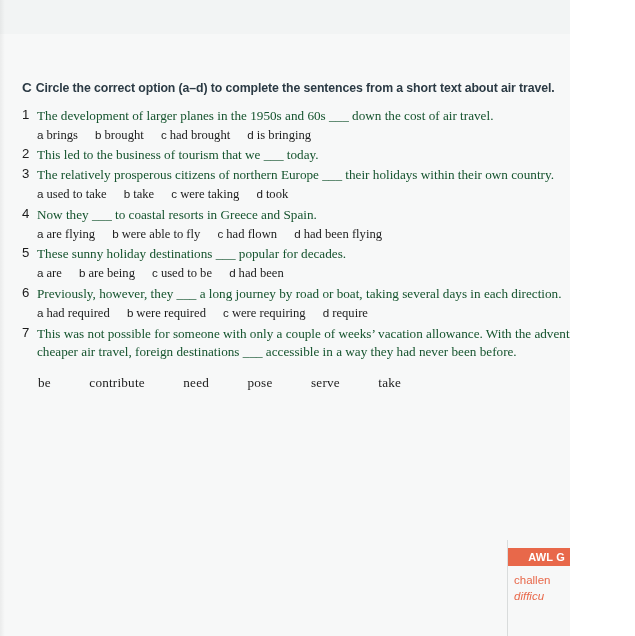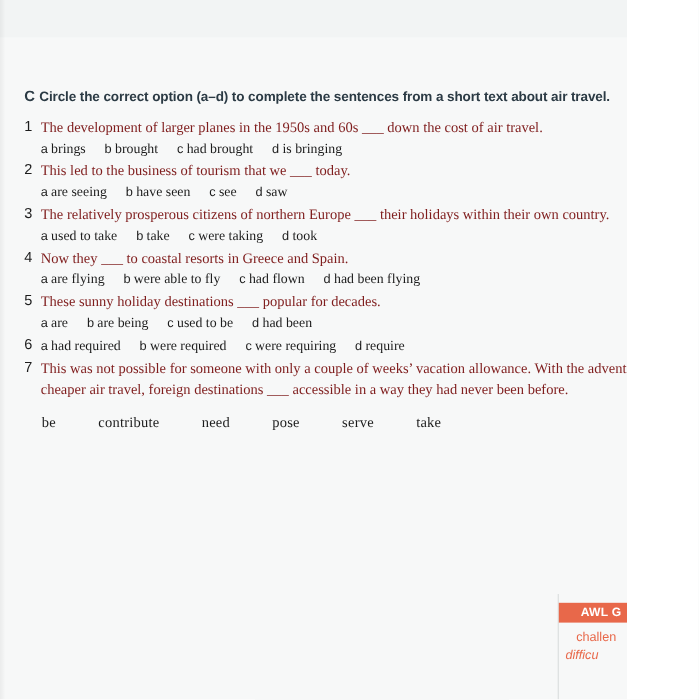--- a/index.html
+++ b/index.html
@@ -53,21 +53,21 @@
   }
   .qlist {
     margin-top: 9px;
   }
   .q {
     position: relative;
     margin-bottom: 1px;
   }
   .q-line {
     font-size: 13.2px;
-    color: #7f1d1d;
+    color: #14532d;
     line-height: 1.42;
     padding-left: 15px;
   }
   .q-num {
     position: absolute;
     left: 0;
     top: 0;
     font-size: 13.2px;
     color: #1c1c1c;
     font-family: "Liberation Sans", sans-serif;
@@ -117,32 +117,32 @@
     right: 0;
     top: 548px;
     width: 62px;
   }
   .awl-tag {
     background: #e8684a;
     color: #ffffff;
     font-family: "Liberation Sans", sans-serif;
     font-size: 11px;
     font-weight: bold;
-    padding: 3px 5px 3px 20px;
+    padding: 3px 5px 3px 6px;
     letter-spacing: 0.2px;
     white-space: nowrap;
+    text-align: right;
   }
   .side-word {
     color: #e8684a;
     font-family: "Liberation Sans", sans-serif;
     font-size: 11.5px;
     margin-top: 8px;
     padding-left: 6px;
     white-space: nowrap;
-    text-align: center;
   }
   .side-word2 {
     color: #e8684a;
     font-family: "Liberation Sans", sans-serif;
     font-size: 11.5px;
     margin-top: 4px;
     padding-left: 6px;
     white-space: nowrap;
     font-style: italic;
   }
@@ -182,26 +182,20 @@
           <span class="opt"><span class="ltr">a</span><span>brings</span></span>
           <span class="opt"><span class="ltr">b</span><span>brought</span></span>
           <span class="opt"><span class="ltr">c</span><span>had brought</span></span>
           <span class="opt"><span class="ltr">d</span><span>is bringing</span></span>
         </div>
       </div>
 
       <div class="q">
         <span class="q-num">2</span>
         <div class="q-line">This led to the business of tourism that we ___ today.</div>
-        <div class="opts">
-          <span class="opt"><span class="ltr">a</span><span>are seeing</span></span>
-          <span class="opt"><span class="ltr">b</span><span>have seen</span></span>
-          <span class="opt"><span class="ltr">c</span><span>see</span></span>
-          <span class="opt"><span class="ltr">d</span><span>saw</span></span>
-        </div>
       </div>
 
       <div class="q">
         <span class="q-num">3</span>
         <div class="q-line">The relatively prosperous citizens of northern Europe ___ their holidays within their own country.</div>
         <div class="opts">
           <span class="opt"><span class="ltr">a</span><span>used to take</span></span>
           <span class="opt"><span class="ltr">b</span><span>take</span></span>
           <span class="opt"><span class="ltr">c</span><span>were taking</span></span>
           <span class="opt"><span class="ltr">d</span><span>took</span></span>
@@ -225,20 +219,21 @@
         <div class="opts">
           <span class="opt"><span class="ltr">a</span><span>are</span></span>
           <span class="opt"><span class="ltr">b</span><span>are being</span></span>
           <span class="opt"><span class="ltr">c</span><span>used to be</span></span>
           <span class="opt"><span class="ltr">d</span><span>had been</span></span>
         </div>
       </div>
 
       <div class="q">
         <span class="q-num">6</span>
+        <div class="q-line">Previously, however, they ___ a long journey by road or boat, taking several days in each direction.</div>
         <div class="opts">
           <span class="opt"><span class="ltr">a</span><span>had required</span></span>
           <span class="opt"><span class="ltr">b</span><span>were required</span></span>
           <span class="opt"><span class="ltr">c</span><span>were requiring</span></span>
           <span class="opt"><span class="ltr">d</span><span>require</span></span>
         </div>
       </div>
 
       <div class="q">
         <span class="q-num">7</span>

